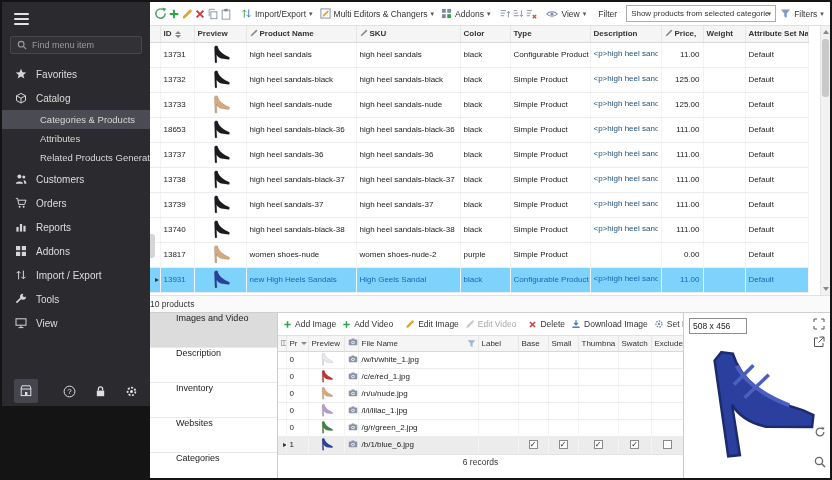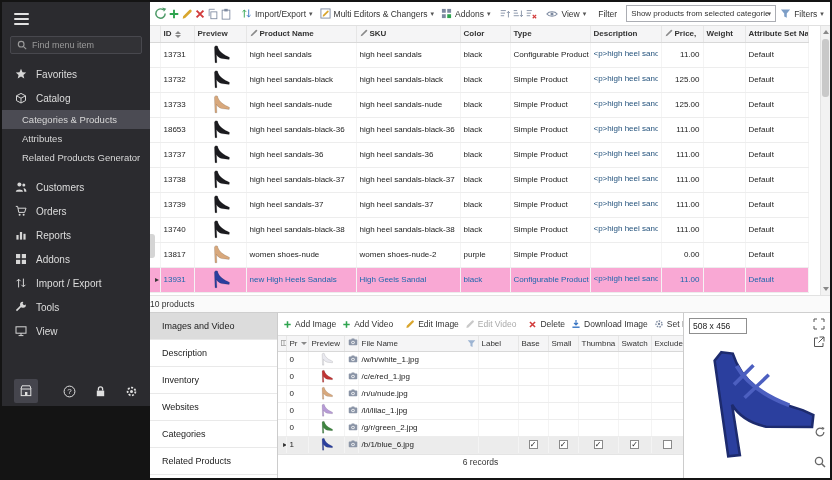--- a/index.html
+++ b/index.html
@@ -6,43 +6,43 @@
 html,body{width:832px;height:480px;overflow:hidden;font-family:"Liberation Sans",sans-serif;background:#141414}
 .window{position:relative;width:832px;height:480px;background:#141414;padding:2px}
 
 .sidebar{position:absolute;left:2px;top:2px;width:148px;height:404px;background:#2b2b2f;color:#ddd;font-size:10px;overflow:hidden}
 .burger{padding:8px 0 6px 12px;cursor:pointer}
 .burger i{display:block;width:15px;height:2px;background:#e2e2e2;margin:3px 0;border-radius:1px}
 .searchbox{display:flex;align-items:center;gap:5px;margin:2px 8px 8px 8px;height:18px;background:#323236;border:1px solid #48484e;border-radius:2px;padding:0 6px}
 .searchbox input{flex:1;background:transparent;border:none;outline:none;color:#cfcfcf;font-size:9px;font-family:"Liberation Sans",sans-serif;min-width:0}
 .searchbox input::placeholder{color:#9a9a9a}
 .side-item{display:flex;align-items:center;gap:9px;height:24px;padding-left:13px;cursor:pointer;white-space:nowrap}
-.side-sub{display:flex;align-items:center;height:19px;padding-left:20px;font-size:9.5px;color:#d8d8d8;cursor:pointer;white-space:nowrap}
+.side-sub{display:flex;align-items:center;height:19px;padding-left:38px;font-size:9.5px;color:#d8d8d8;cursor:pointer;white-space:nowrap}
 .side-sub.on{background:#4b4b53}
-.gap-top{margin-top:8px}
+.gap-top{margin-top:0}
 .side-bottom{position:absolute;left:0;bottom:0;width:100%;height:30px;display:flex;align-items:center;padding:0 12px;gap:18px}
 .side-bottom .tile{width:24px;height:24px;display:flex;align-items:center;justify-content:center;background:#45454d;border-radius:2px;cursor:pointer}
 .side-bottom .bicon{margin-left:auto}
 .side-bottom .bicon,.side-bottom .bicon2{cursor:pointer;display:flex;align-items:center}
 
 .main{position:absolute;left:150px;top:2px;width:680px;height:476px;background:#fff;display:flex;flex-direction:column;overflow:hidden}
 .toolbar{height:24px;display:flex;align-items:center;gap:1px;padding:0 4px;border-bottom:1px solid #e0e0e0;font-size:8.5px;color:#333;white-space:nowrap;overflow:hidden}
 .tico{display:flex;align-items:center;justify-content:center;width:18px;height:20px;cursor:pointer}
 .tbtn{display:flex;align-items:center;gap:3px;padding:2px 3px;cursor:pointer}
 .sep{width:1px;height:16px;background:#e0e0e0;margin:0 2px}
 .caret{font-size:7px;color:#555;line-height:1}
 .flabel{margin:0 8px;color:#333}
 .fselect{display:flex;align-items:center;width:150px;height:17px;border:1px solid #abadb3;background:#fff;padding:0 4px;font-size:8px;cursor:pointer}
 .fselect span.val{flex:1;overflow:hidden;white-space:nowrap}
 
 .gridwrap{position:relative;height:269px;overflow:hidden}
 table.pgrid{border-collapse:collapse;table-layout:fixed;width:658px;font-size:8px}
 table.pgrid th{height:16px;background:#f5f5f6;border-bottom:1px solid #d8d8d8;border-right:1px solid #e6e6e6;font-weight:bold;text-align:left;padding:0 3px;color:#333;white-space:nowrap;overflow:hidden}
 table.pgrid td{border-bottom:1px solid #ededed;border-right:1px solid #f4f4f4;padding:1px 3px;vertical-align:middle;white-space:nowrap;overflow:hidden;color:#222;height:22px}
-table.pgrid tr.sel{background:#f9a8d4}
+table.pgrid tr.sel{background:#7dd3fc}
 table.pgrid tr.sel td{color:#1a66ad}
 td.num{text-align:right}
 td.red{color:#d23b3b}
 td.mk{padding:0}
 .mkon::after{content:"▸";font-size:8px;color:#333;padding-left:2px}
 td.desc{white-space:normal}
 .clamp{display:-webkit-box;-webkit-line-clamp:3;-webkit-box-orient:vertical;overflow:hidden;line-height:1.08;max-height:27px;color:#23527c}
 tr.sel .clamp{color:#1a66ad}
 .pv{text-align:center}
 .shoe{display:inline-block;line-height:0}
@@ -55,21 +55,21 @@
 .vscroll .arr{position:absolute;left:2px;width:0;height:0;border-left:3px solid transparent;border-right:3px solid transparent}
 .vscroll .aup{top:4px;border-bottom:4px solid #888}
 .vscroll .adn{bottom:4px;border-top:4px solid #888}
 .vscroll .thumb{position:absolute;left:1px;top:13px;width:7px;height:58px;background:#c9c9c9;border-radius:3px}
 .grip{position:absolute;left:0;top:208px;width:5px;height:24px;background:#d5d5d5;border-radius:0 3px 3px 0;cursor:col-resize}
 .statusbar{height:18px;border-top:1px solid #e2e2e2;border-bottom:1px solid #cfcfcf;background:#fafafa;display:flex;align-items:center;font-size:8.5px;color:#333}
 .statusbar span{}
 
 .bottom{flex:1;display:flex;min-height:0}
 .tabs{width:128px;border-right:1px solid #ccc;font-size:9px;background:#fff;overflow:hidden}
-.tab{height:27px;display:flex;align-items:center;padding-left:12px;border-bottom:1px solid #e9e9e9;color:#222;cursor:pointer;white-space:nowrap}
+.tab{height:35px;display:flex;padding-left:26px;border-bottom:1px solid #e9e9e9;color:#222;cursor:pointer;white-space:nowrap}
 .tab.sel{background:#dcdcdc}
 .mid{flex:1;display:flex;flex-direction:column;min-width:0;overflow:hidden}
 .mtoolbar{height:23px;display:flex;align-items:center;gap:2px;padding:0 3px;border-bottom:1px solid #e0e0e0;font-size:8.5px;color:#333;white-space:nowrap;overflow:hidden}
 .mbtn{display:flex;align-items:center;gap:3px;padding:2px 2px;cursor:pointer}
 .mbtn.dis{color:#aaa;cursor:default}
 table.mgrid{border-collapse:collapse;table-layout:fixed;width:100%;font-size:8px}
 table.mgrid th{height:15px;background:#f5f5f6;border-bottom:1px solid #d8d8d8;border-right:1px solid #e6e6e6;font-weight:normal;text-align:left;padding:0 3px;color:#333;white-space:nowrap;overflow:hidden;position:relative}
 table.mgrid td{border-bottom:1px solid #ededed;border-right:1px solid #f4f4f4;padding:0 3px;vertical-align:middle;white-space:nowrap;overflow:hidden;color:#222;height:17px}
 table.mgrid tr.sel{background:#ececec}
 .cbc,.cth{text-align:center}

